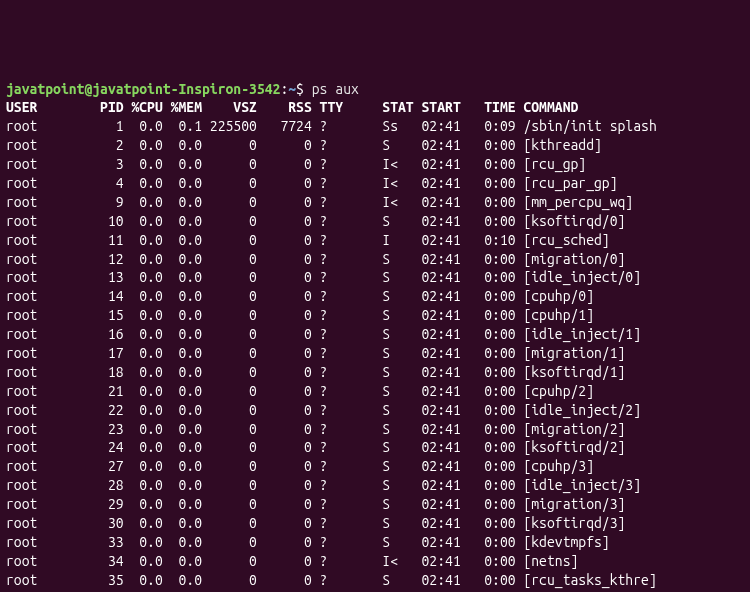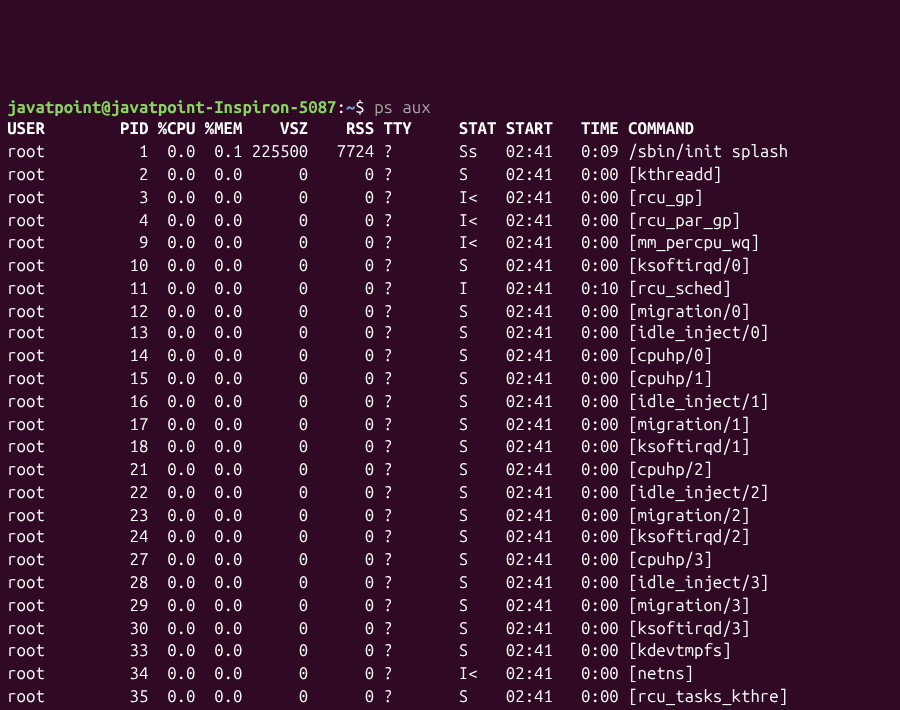--- a/index.html
+++ b/index.html
@@ -27,35 +27,35 @@
       color: #ffffff;
     }
     .prompt-path {
       color: #729fcf;
       font-weight: bold;
     }
     .prompt-dollar {
       color: #ffffff;
     }
     .command {
-      color: #a3a3a3;
+      color: #e5e5e5;
       margin-top: 18px;
     }
     .header {
       color: #ffffff;
       font-weight: bold;
       margin-top: 26px;
     }
   </style>
 </head>
 <body>
 
 
 
-<div><span><span class="prompt-user">javatpoint@javatpoint-Inspiron-5087</span><span class="prompt-colon">:</span><span class="prompt-path">~</span><span class="prompt-dollar">$ </span><span class="command">ps aux</span></span>
+<div><span><span class="prompt-user">javatpoint@javatpoint-Inspiron-3542</span><span class="prompt-colon">:</span><span class="prompt-path">~</span><span class="prompt-dollar">$ </span><span class="command">ps aux</span></span>
 <span class="header">USER        PID %CPU %MEM    VSZ    RSS TTY     STAT START   TIME COMMAND</span>
 <span id="rows-container">root          1  0.0  0.1 225500   7724 ?       Ss   02:41   0:09 /sbin/init splash
 root          2  0.0  0.0      0      0 ?       S    02:41   0:00 [kthreadd]
 root          3  0.0  0.0      0      0 ?       I&lt;   02:41   0:00 [rcu_gp]
 root          4  0.0  0.0      0      0 ?       I&lt;   02:41   0:00 [rcu_par_gp]
 root          9  0.0  0.0      0      0 ?       I&lt;   02:41   0:00 [mm_percpu_wq]
 root         10  0.0  0.0      0      0 ?       S    02:41   0:00 [ksoftirqd/0]
 root         11  0.0  0.0      0      0 ?       I    02:41   0:10 [rcu_sched]
 root         12  0.0  0.0      0      0 ?       S    02:41   0:00 [migration/0]
 root         13  0.0  0.0      0      0 ?       S    02:41   0:00 [idle_inject/0]

